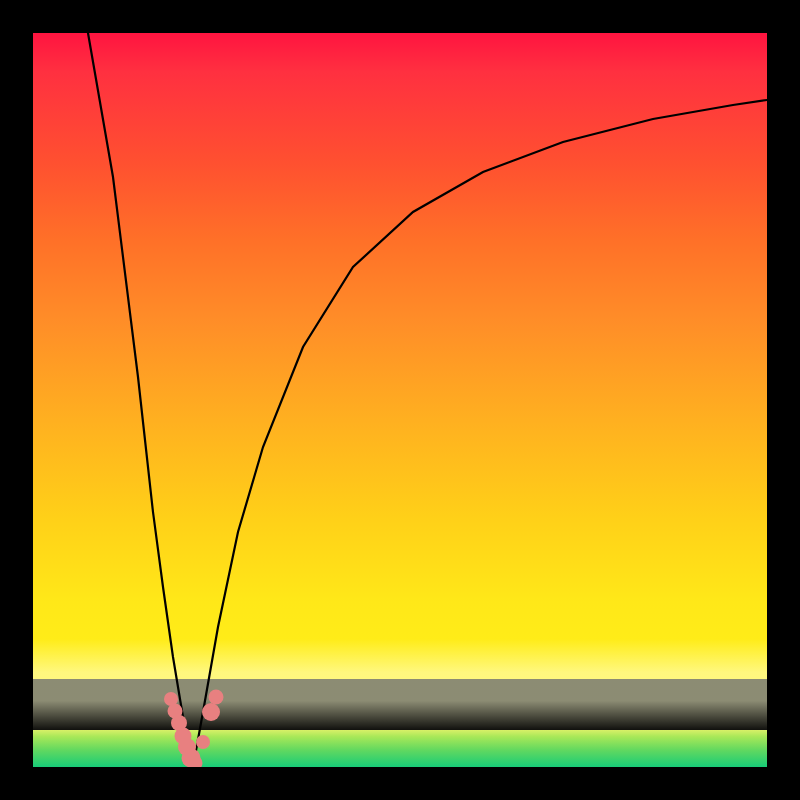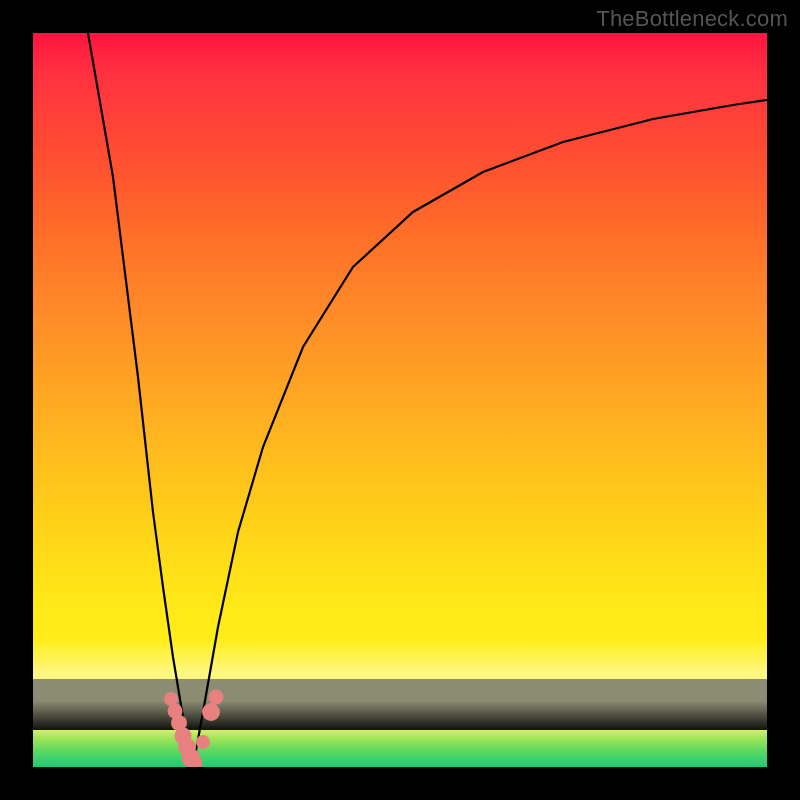--- a/index.html
+++ b/index.html
@@ -109,15 +109,14 @@
           <circle cx="158" cy="725" r="9.5" fill="#e88080" stroke="#d06868" stroke-width="0"></circle>
           <circle cx="162" cy="730" r="7.5" fill="#e88080" stroke="#d06868" stroke-width="0"></circle>
           <circle cx="170" cy="709" r="7" fill="#e88080" stroke="#d06868" stroke-width="0"></circle>
           <circle cx="178" cy="679" r="9" fill="#e88080" stroke="#d06868" stroke-width="0"></circle>
           <circle cx="183" cy="664" r="7.5" fill="#e88080" stroke="#d06868" stroke-width="0"></circle>
         </g>
     </svg>
 
   </div>
 
-  <div class="watermark">TheBottleneck.com</div>
 
 </div>
 
 </body></html>

